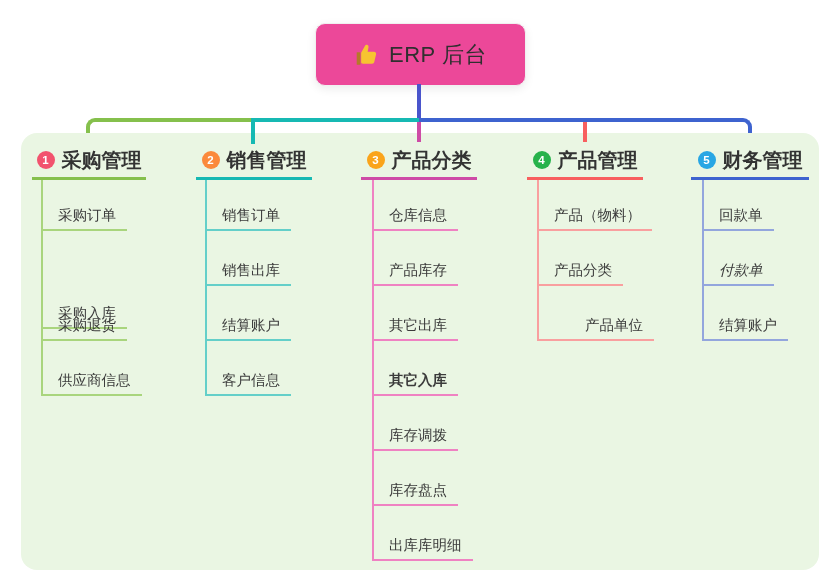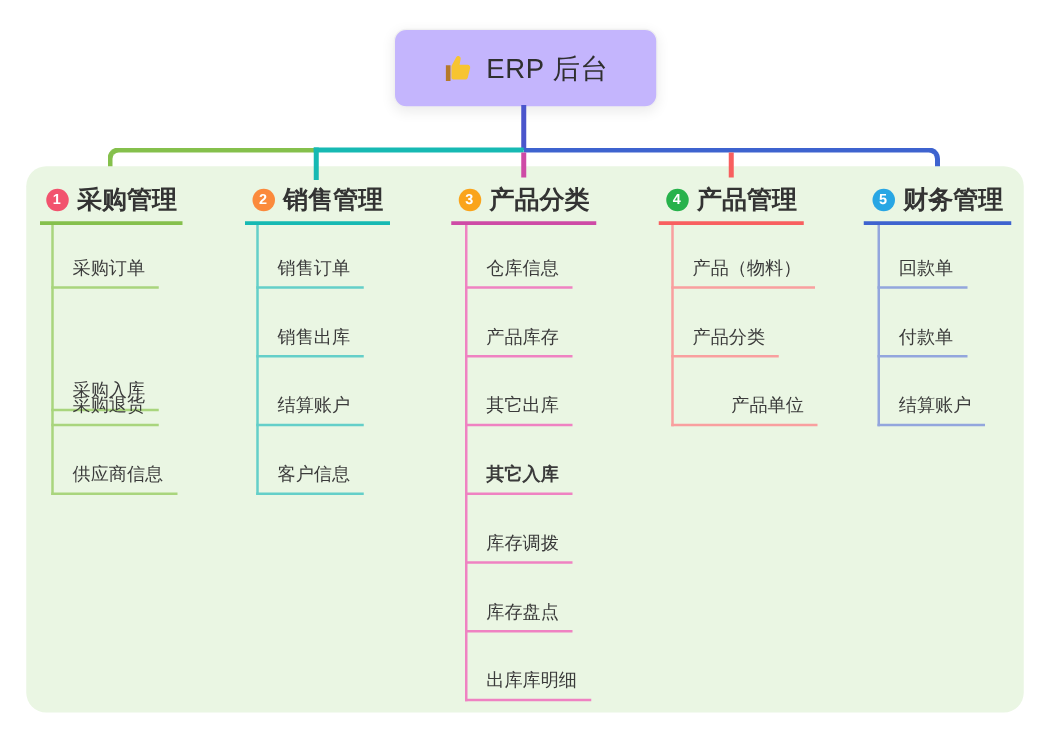--- a/index.html
+++ b/index.html
@@ -1,20 +1,20 @@
 <!DOCTYPE html>
 <html><head>
 <meta charset="utf-8">
 <style>
   html,body{margin:0;padding:0;background:#ffffff;}
   .canvas{position:relative;width:839px;height:588px;background:#ffffff;overflow:hidden;
           font-family:"Liberation Sans",sans-serif;color:#333;}
   
   .root-card{position:absolute;left:315px;top:23px;width:209px;height:61px;
-    background:#c4b5fd;border:1px solid #f0f0f0;border-radius:10px;
+    background:#ec4899;border:1px solid #f0f0f0;border-radius:10px;
     box-shadow:0 3px 10px rgba(0,0,0,.08);
     display:flex;align-items:center;justify-content:center;gap:9px;}
   .root-title{font-size:22px;font-weight:500;color:#2f2f2f;letter-spacing:.5px;}
   .thumb-icon{display:inline-flex;width:26px;height:26px;}
   
   .line{position:absolute;}
   .root-vline{left:417px;top:84px;width:4px;height:36px;}
   .elbow-left{left:86px;top:118px;width:167px;height:26px;
     border-left:4px solid;border-top:4px solid;border-top-left-radius:9px;box-sizing:border-box;}
   .seg-teal{left:251px;top:118px;width:168px;height:4px;}
@@ -97,17 +97,17 @@
       <div class="vline" style="left: 537px; top: 180px; height: 161px; background: rgb(249, 159, 159);"></div>
       <div class="child" style="left: 537px; top: 205px; border-bottom-color: rgb(249, 159, 159);">产品（物料）</div>
       <div class="child" style="left: 537px; top: 260px; border-bottom-color: rgb(249, 159, 159);">产品分类</div>
       <div class="child" style="left: 537px; top: 315px; border-bottom-color: rgb(249, 159, 159); padding-left: 48px;">产品单位</div>
       <div class="branch-header" style="left: 691px; width: 118px; border-bottom-color: rgb(62, 99, 207);">
         <span class="badge" style="background: rgb(40, 166, 228);">5</span>
         <span class="branch-label">财务管理</span>
       </div>
       <div class="vline" style="left: 702px; top: 180px; height: 161px; background: rgb(147, 166, 221);"></div>
       <div class="child" style="left: 702px; top: 205px; border-bottom-color: rgb(147, 166, 221);">回款单</div>
-      <div class="child" style="left: 702px; top: 260px; border-bottom-color: rgb(147, 166, 221);">付款单</div>
+      <div class="child" style="left: 702px; top: 260px; border-bottom-color: rgb(147, 166, 221); font-style: italic;">付款单</div>
       <div class="child" style="left: 702px; top: 315px; border-bottom-color: rgb(147, 166, 221);">结算账户</div>
     </div>
 
 </div>
 
 </body></html>

